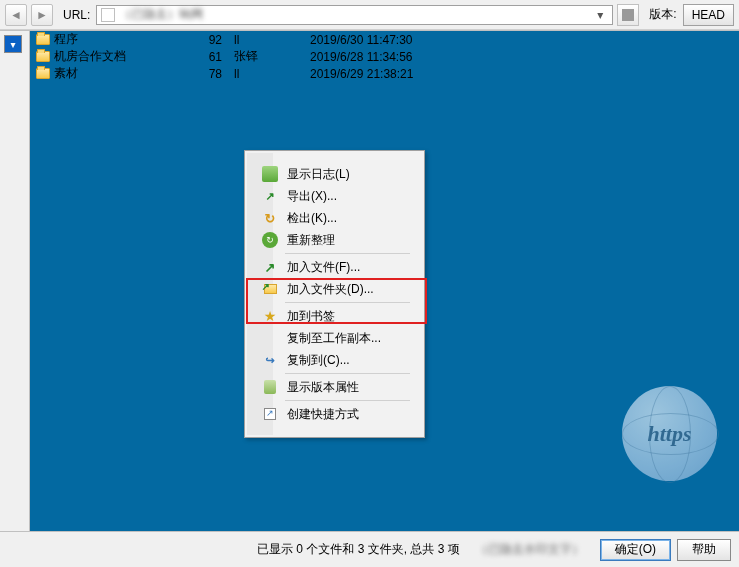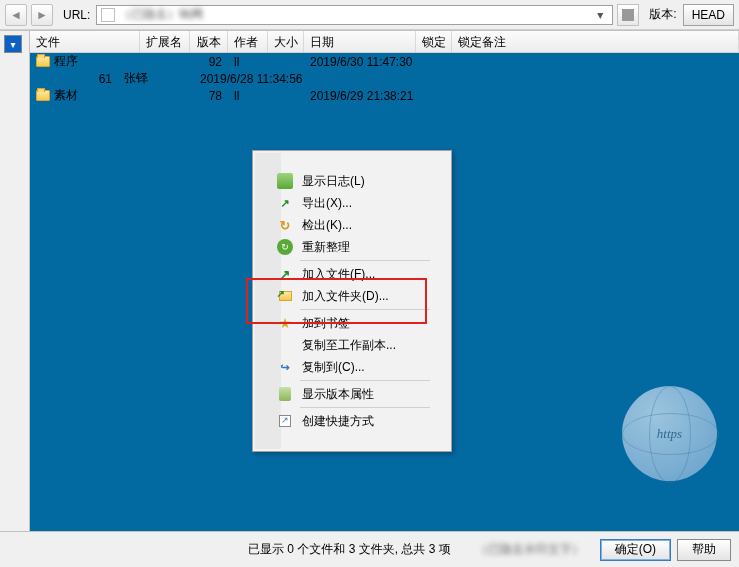--- a/index.html
+++ b/index.html
@@ -24,37 +24,37 @@
 .col-headers { height: 22px; background: linear-gradient(#fcfcfc,#ececec); border-bottom: 1px solid #d0d0d0; display: flex; }
 .col { padding: 3px 6px; border-right: 1px solid #d8d8d8; overflow: hidden; white-space: nowrap; }
 .c-file { width: 110px; } .c-ext { width: 50px; } .c-rev { width: 38px; text-align: right; } .c-auth { width: 40px; } .c-size { width: 36px; } .c-date { width: 112px; } .c-lock { width: 36px; } .c-lockmemo { flex: 1; }
 
 .file-list { flex: 1; background: #0369a1; position: relative; overflow: hidden; }
 .row { display: flex; height: 17px; align-items: center; }
 .cell { padding: 0 6px; overflow: hidden; white-space: nowrap; }
 .folder-ico { width: 14px; height: 11px; background: linear-gradient(#ffe9a8,#f7c94b); border: 1px solid #d9a52e; border-radius: 1px; display: inline-block; margin-right: 4px; vertical-align: middle; position: relative; }
 .folder-ico::before { content: ""; position: absolute; top: -3px; left: 0; width: 6px; height: 3px; background: #f7d97a; border: 1px solid #d9a52e; border-bottom: none; border-radius: 1px 1px 0 0; }
 
-.context-menu { position: absolute; left: 252px; top: 150px; width: 200px; background: #f2f2f2; border: 1px solid #a0a0a0; box-shadow: 2px 2px 4px rgba(0,0,0,0.25); padding: 19px; }
+.context-menu { position: absolute; left: 244px; top: 150px; width: 181px; background: #f2f2f2; border: 1px solid #a0a0a0; box-shadow: 2px 2px 4px rgba(0,0,0,0.25); padding: 12px; }
 .cm-strip { position: absolute; left: 2px; top: 2px; bottom: 2px; width: 26px; background: #e8e8e8; }
 .cm-item { position: relative; height: 22px; display: flex; align-items: center; padding-left: 30px; cursor: default; }
 .cm-icon { position: absolute; left: 5px; top: 3px; width: 16px; height: 16px; display: flex; align-items: center; justify-content: center; font-size: 11px; }
 .cm-sep { height: 1px; background: #d0d0d0; margin: 2px 2px 2px 28px; position: relative; }
 .cm-arrow { margin-left: auto; margin-right: 6px; color: #333; font-size: 9px; }
 
 .highlight-box { position: absolute; border: 2px solid #e02020; pointer-events: none; }
 
 .globe { position: absolute; right: 22px; bottom: 50px; width: 95px; height: 95px; border-radius: 50%; background: radial-gradient(circle at 35% 30%, #eef6ff, #bcd4ee 60%, #9cbde0); opacity: 0.65; display: flex; align-items: center; justify-content: center; }
-.globe-text { color: #4a6a8a; font-size: 13px; font-style: italic; font-family: Georgia, serif; }
+.globe-text { color: #4a6a8a; font-size: 22px; font-style: italic; font-family: Georgia, serif; font-weight: bold; }
 .globe::before, .globe::after { content: ""; position: absolute; border: 1px solid rgba(100,130,160,0.4); border-radius: 50%; }
 .globe::before { width: 95px; height: 40px; top: 27px; left: 0; }
 .globe::after { width: 40px; height: 95px; top: 0; left: 27px; }
 
 .status-bar { position: absolute; bottom: 0; left: 0; right: 0; height: 36px; background: #f0f0f0; border-top: 1px solid #c0c0c0; display: flex; align-items: center; justify-content: flex-end; padding: 0 8px; gap: 6px; }
-.status-text { margin-right: 19px; }
+.status-text { margin-right: 10px; }
 .status-blur { filter: blur(2.5px); color: #666; margin-right: 10px; }
 .dlg-btn { height: 22px; padding: 0 14px; border: 1px solid #888; background: linear-gradient(#fff,#e4e4e4); cursor: pointer; }
 .dlg-btn.primary { border: 1px solid #3a7abd; box-shadow: 0 0 0 1px #7bb3e8 inset; }
 
 
 .i-log { background: linear-gradient(#9ed47e,#5aa838); border-radius: 2px; }
 .i-export { color: #2a8a2a; font-weight: bold; }
 .i-checkout { color: #d89b1d; font-weight: bold; font-size: 13px; }
 .i-refresh { background: #5aa838; border-radius: 50%; color: #fff; font-size: 9px; }
 .i-newfolder { background: linear-gradient(#ffe9a8,#f7c94b); border: 1px solid #d9a52e; border-radius: 1px; width: 13px; height: 10px; }
@@ -89,40 +89,31 @@
     </div>
   <span class="url-label">版本:</span>
   <button class="head-btn">HEAD</button>
 </div>
 
 <div class="main">
   <div class="left-panel">
     <div class="left-tab">▾</div>
   </div>
   <div class="content">
-    <div class="col-headers">
-      <div class="col c-file">文件</div>
-      <div class="col c-ext">扩展名</div>
-      <div class="col c-rev">版本</div>
-      <div class="col c-auth">作者</div>
-      <div class="col c-size">大小</div>
-      <div class="col c-date">日期</div>
-      <div class="col c-lock">锁定</div>
-      <div class="col c-lockmemo">锁定备注</div>
-    </div>
     <div class="file-list">
       <div class="row">
         <div class="cell c-file"><span class="folder-ico"></span><span>程序</span></div>
         <div class="cell c-ext"></div>
         <div class="cell c-rev" style="text-align:right">92</div>
         <div class="cell c-auth">ll</div>
         <div class="cell c-size"></div>
         <div class="cell c-date">2019/6/30 11:47:30</div>
       </div>
       <div class="row">
+        <div class="cell c-file"><span class="folder-ico"></span><span>机房合作文档</span></div>
         <div class="cell c-ext"></div>
         <div class="cell c-rev" style="text-align:right">61</div>
         <div class="cell c-auth">张铎</div>
         <div class="cell c-size"></div>
         <div class="cell c-date">2019/6/28 11:34:56</div>
       </div>
       <div class="row">
         <div class="cell c-file"><span class="folder-ico"></span><span>素材</span></div>
         <div class="cell c-ext"></div>
         <div class="cell c-rev" style="text-align:right">78</div>

